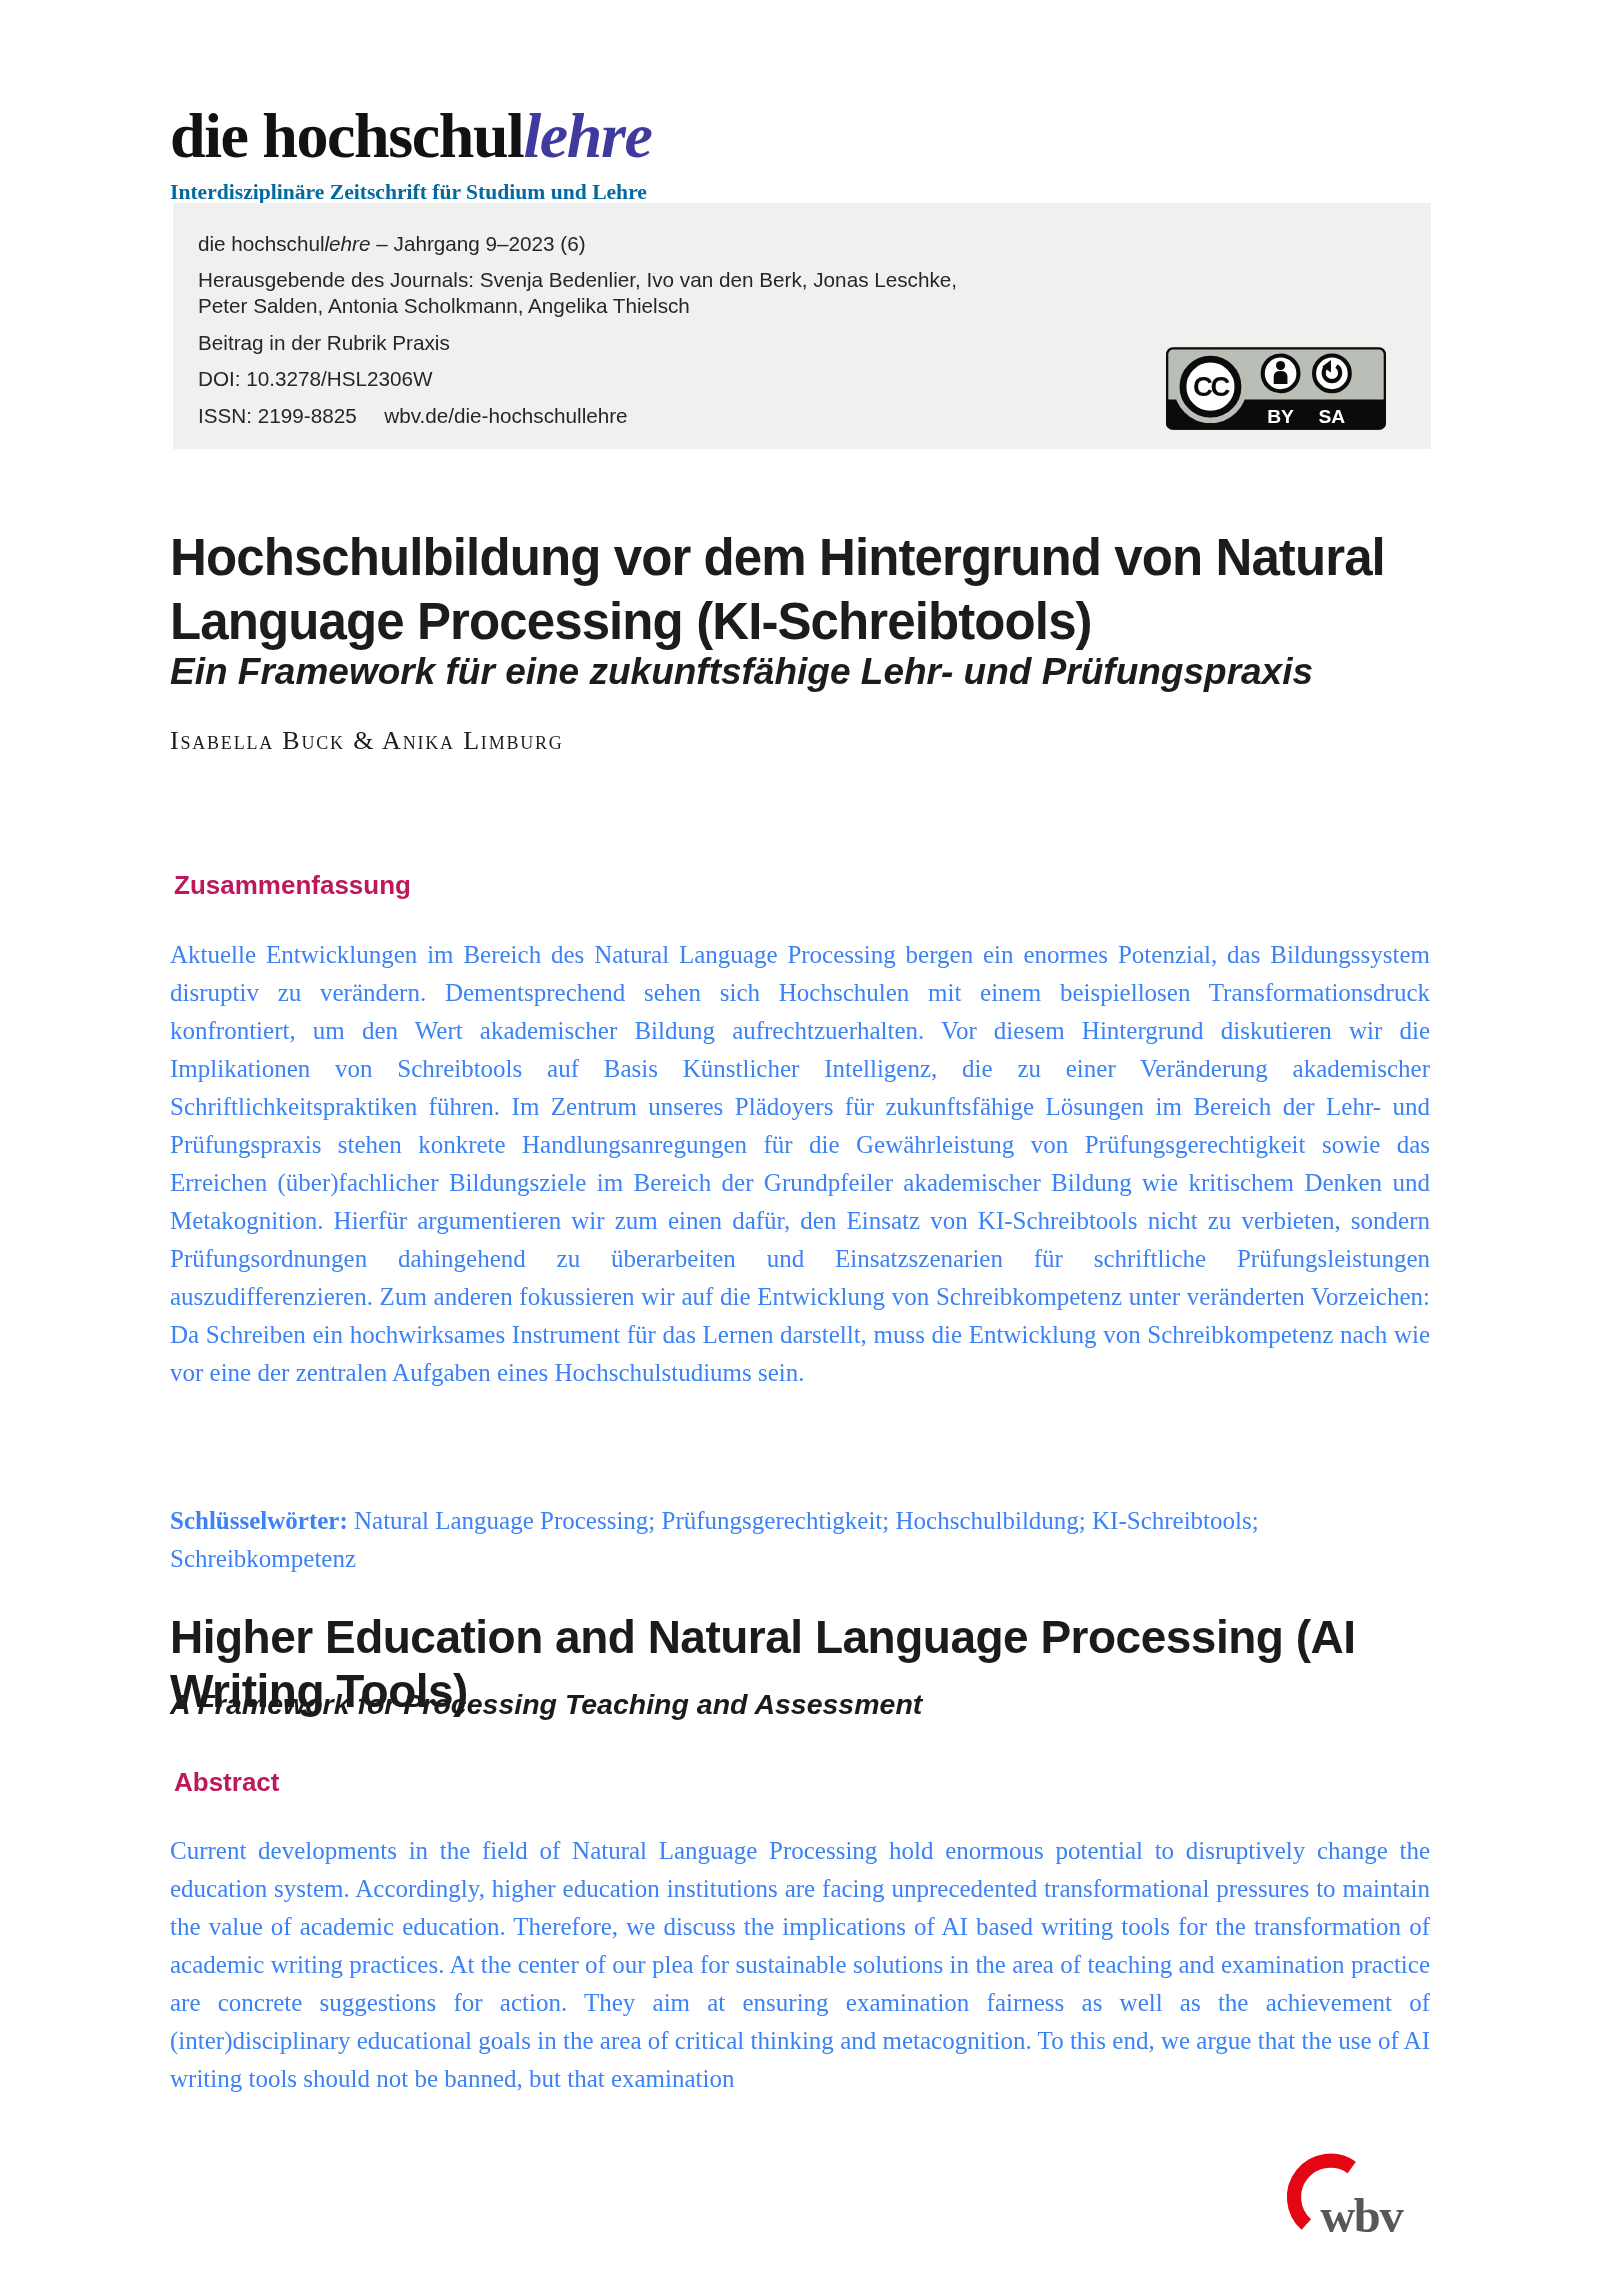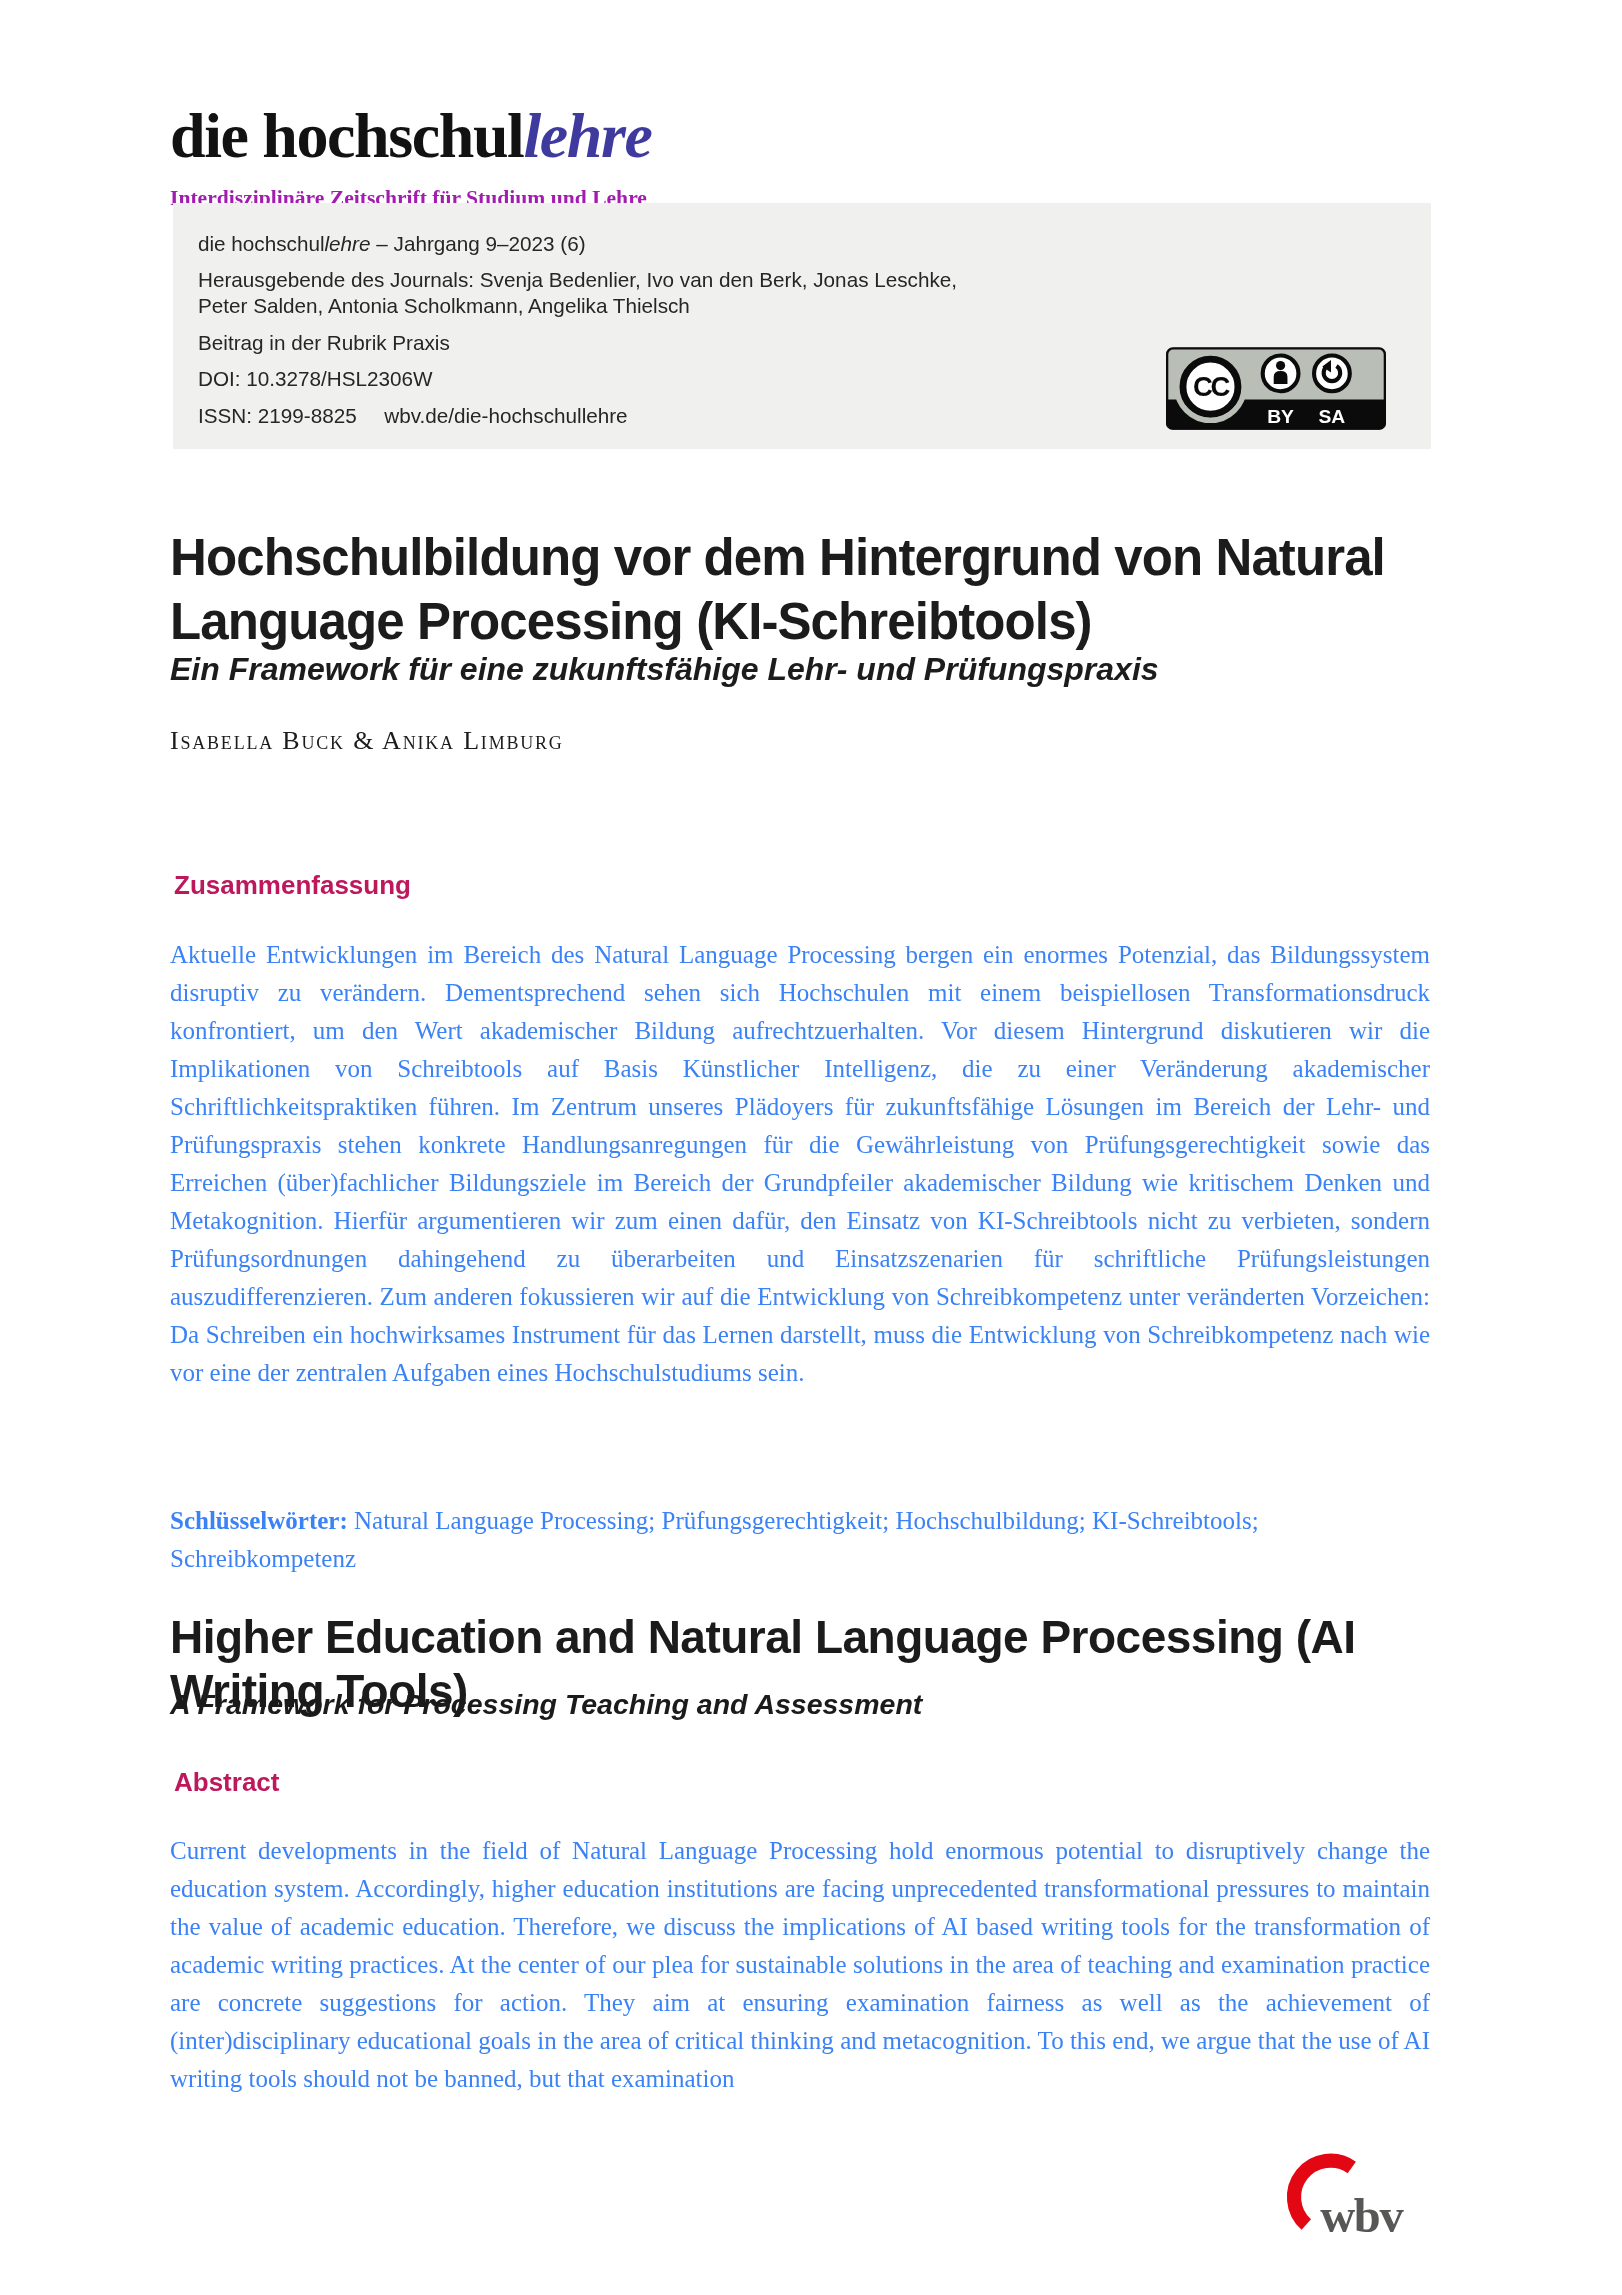--- a/index.html
+++ b/index.html
@@ -16,41 +16,41 @@
   }
   
   .logo{position:absolute;left:170px;top:102px;}
   .logo-main{
     font-family:"Liberation Serif",serif;font-weight:bold;font-size:64px;
     letter-spacing:-1.4px;line-height:1.05;color:#121212;white-space:nowrap;
   }
   .logo-main .accent{font-style:italic;color:var(--accent);}
   .logo-sub{
     font-family:"Liberation Serif",serif;font-weight:bold;font-size:21.6px;
-    margin-top:17px;color:#a21caf;white-space:nowrap;
+    margin-top:11px;color:#0369a1;white-space:nowrap;
   }
   
   .info-box{
     position:absolute;left:173px;top:203px;width:1258px;height:246px;
     background:var(--box-bg);box-sizing:border-box;padding:27.5px 220px 0 25px;
     font-size:20.7px;font-weight:300;color:#262626;
   }
   .info-box p{margin:0 0 10.6px 0;line-height:26px;}
   .info-box .it{font-style:italic;}
   .issn-gap{display:inline-block;width:27.5px;}
   
   .cc-badge{position:absolute;left:1166px;top:347px;width:220px;height:83px;cursor:pointer;}
   
   .title{
     position:absolute;left:170px;top:492px;width:1272px;
     font-size:51px;font-weight:bold;line-height:64px;letter-spacing:-0.9px;color:#1c1c1c;
   }
   .subtitle-de{
     position:absolute;left:170px;top:651px;width:1272px;
-    font-size:32px;font-weight:bold;font-style:italic;color:#1c1c1c;
+    font-size:37px;font-weight:bold;font-style:italic;color:#1c1c1c;
   }
   .authors{
     position:absolute;left:170px;top:726px;
     font-family:"Liberation Serif",serif;font-variant:small-caps;
     font-size:26px;letter-spacing:1.8px;color:#1c1c1c;
   }
   .sec-heading{
     position:absolute;left:174px;font-size:26px;font-weight:bold;color:#be185d;
   }
   .h-zusammenfassung{top:870px;}

